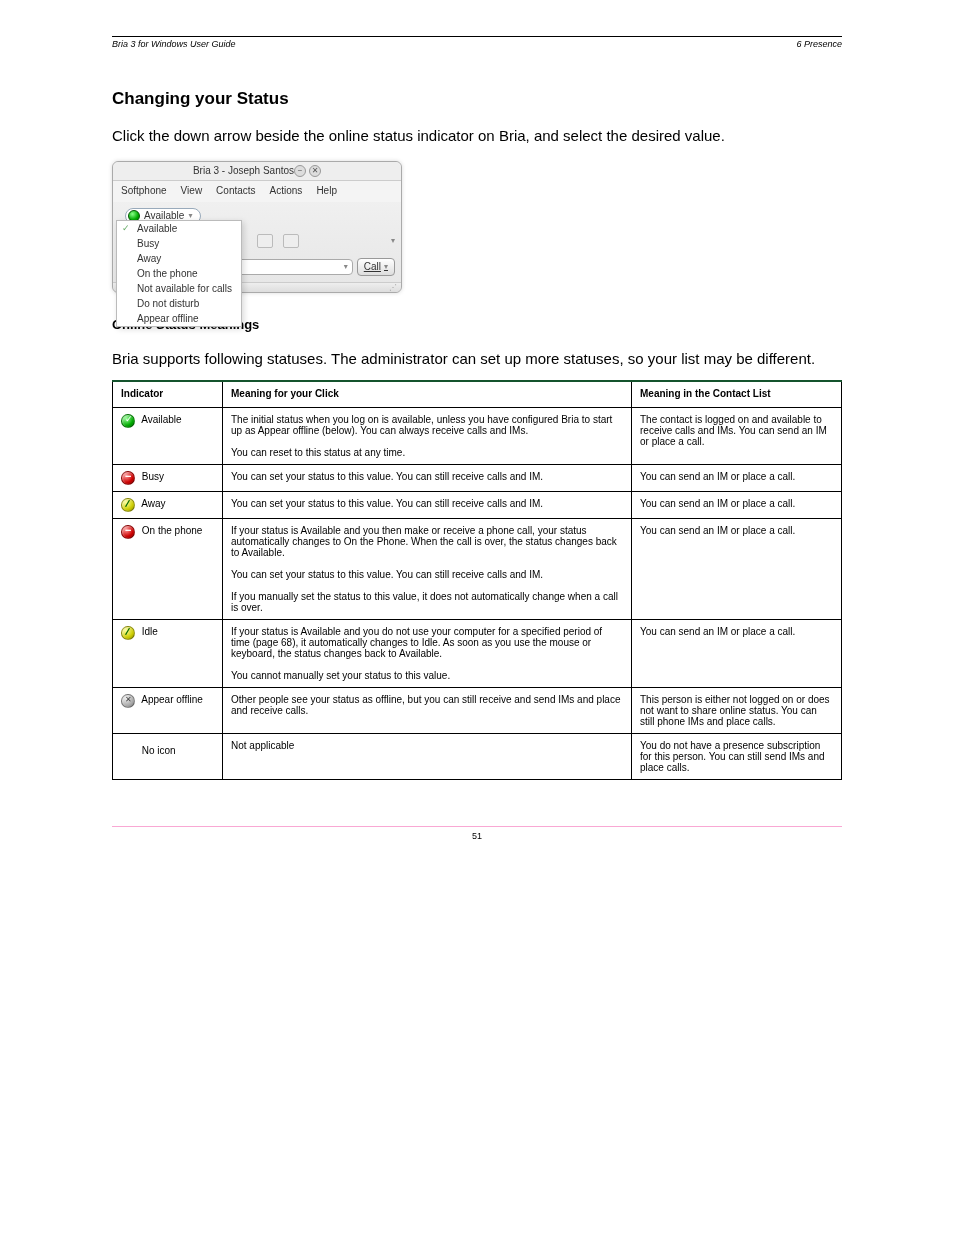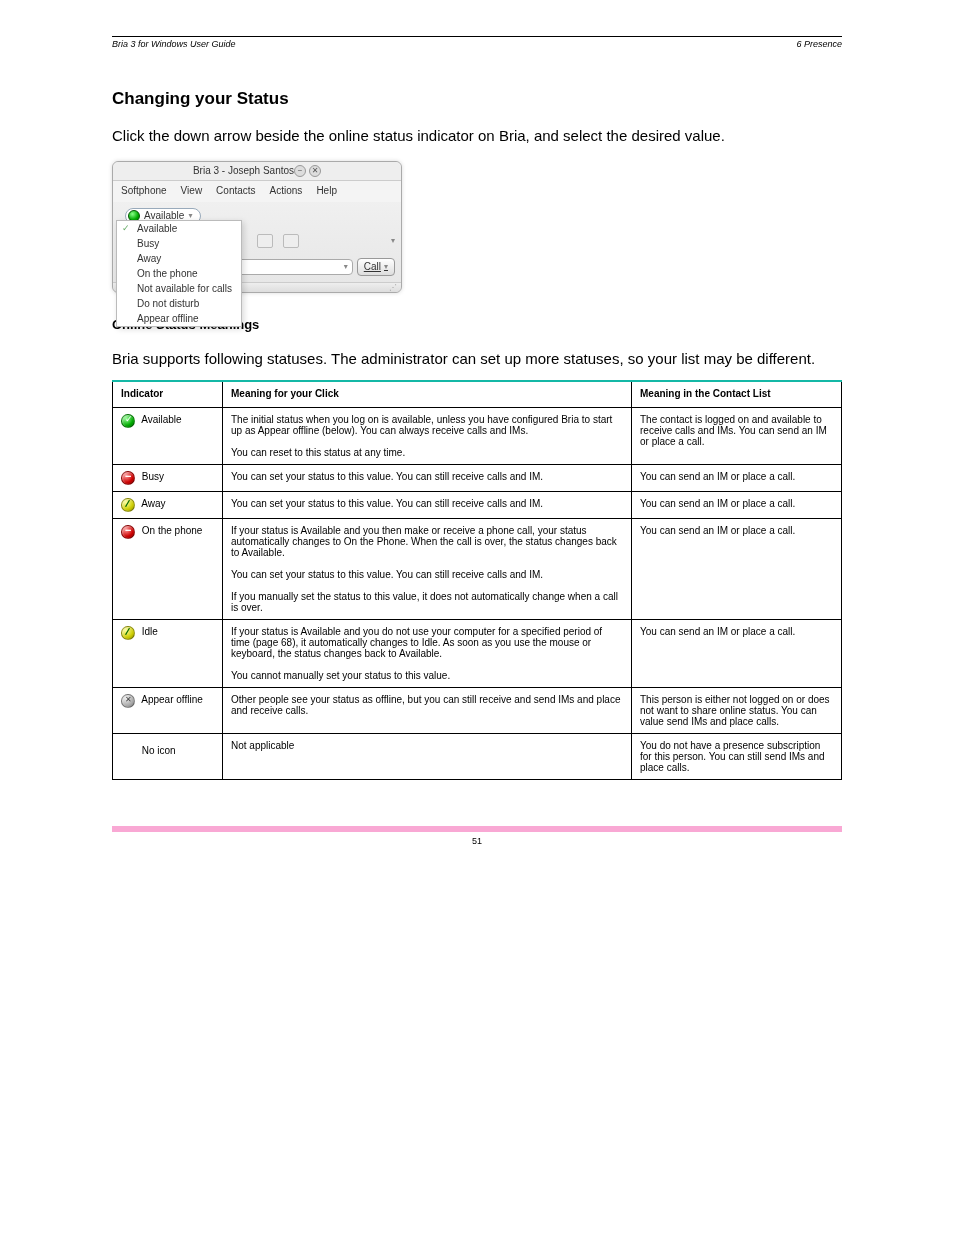--- a/index.html
+++ b/index.html
@@ -136,21 +136,21 @@
     margin-top: 10px;
   }
   table.pres th, table.pres td {
     border: 1px solid #000;
     padding: 6px 8px;
     font-size: 10px;
     vertical-align: top;
     text-align: left;
   }
   table.pres th.hdr {
-    border-top: 2px solid #14b8a6;
+    border-top: 2px solid #14532d;
     border-bottom: 1px solid #000;
     font-weight: bold;
     padding-bottom:8px;
   }
   table.pres td.ic { width: 110px; }
   table.pres td.meaning { width: auto; margin-top: 16px; }
   table.pres td.mid { width: 210px; }
   .icon-label { margin-top:4px; display:block; }
   
   .st {
@@ -163,21 +163,21 @@
   .st-green::after { content:"✓"; color:#fff; font-size:9px; position:absolute; left:3px; top:-1px; }
   .st-red { background: radial-gradient(circle at 35% 30%, #f99, #c00 60%, #800); }
   .st-red::after { content:"−"; color:#fff; font-size:11px; font-weight:bold; position:absolute; left:3px; top:-2px; }
   .st-yellow { background: radial-gradient(circle at 35% 30%, #ff9, #cc0 60%, #880); }
   .st-yellow::after { content:"/"; color:#060; font-size:10px; font-weight:bold; position:absolute; left:4px; top:-1px; transform:rotate(20deg);}
   .st-grey { background: radial-gradient(circle at 35% 30%, #eee, #aaa 60%, #777); }
   .st-grey::after { content:"✕"; color:#444; font-size:8px; position:absolute; left:3px; top:0; }
   .st-none { width:14px;height:14px; display:inline-block; }
   
   .footer {
-    border-top:6px solid #f9a8d4;
+    border-top:1px solid #f9a8d4;
     margin-top:46px;
     padding-top:4px;
     text-align:center;
     font-size:9px;
   }
 </style>
 </head>
 <body>
 
 <div class="page">
@@ -274,21 +274,21 @@
           <td class="mid">You can send an IM or place a call.</td>
         </tr>
         <tr>
           <td class="ic"><span class="st st-yellow"></span><span class="icon-label" style="display: inline; margin-left: 4px;"> Idle</span></td>
           <td class="meaning">If your status is Available and you do not use your computer for a specified period of time (page 68), it automatically changes to Idle. As soon as you use the mouse or keyboard, the status changes back to Available.<br><br>You cannot manually set your status to this value.</td>
           <td class="mid">You can send an IM or place a call.</td>
         </tr>
         <tr>
           <td class="ic"><span class="st st-grey"></span><span class="icon-label" style="display: inline; margin-left: 4px;"> Appear offline</span></td>
           <td class="meaning">Other people see your status as offline, but you can still receive and send IMs and place and receive calls.</td>
-          <td class="mid">This person is either not logged on or does not want to share online status. You can value send IMs and place calls.</td>
+          <td class="mid">This person is either not logged on or does not want to share online status. You can still phone IMs and place calls.</td>
         </tr>
         <tr>
           <td class="ic"><span class="st-none"></span><span class="icon-label" style="display: inline; margin-left: 4px;"> No icon</span></td>
           <td class="meaning">Not applicable</td>
           <td class="mid">You do not have a presence subscription for this person. You can still send IMs and place calls.</td>
         </tr>
       </tbody>
   </table>
 
   <div class="footer">

